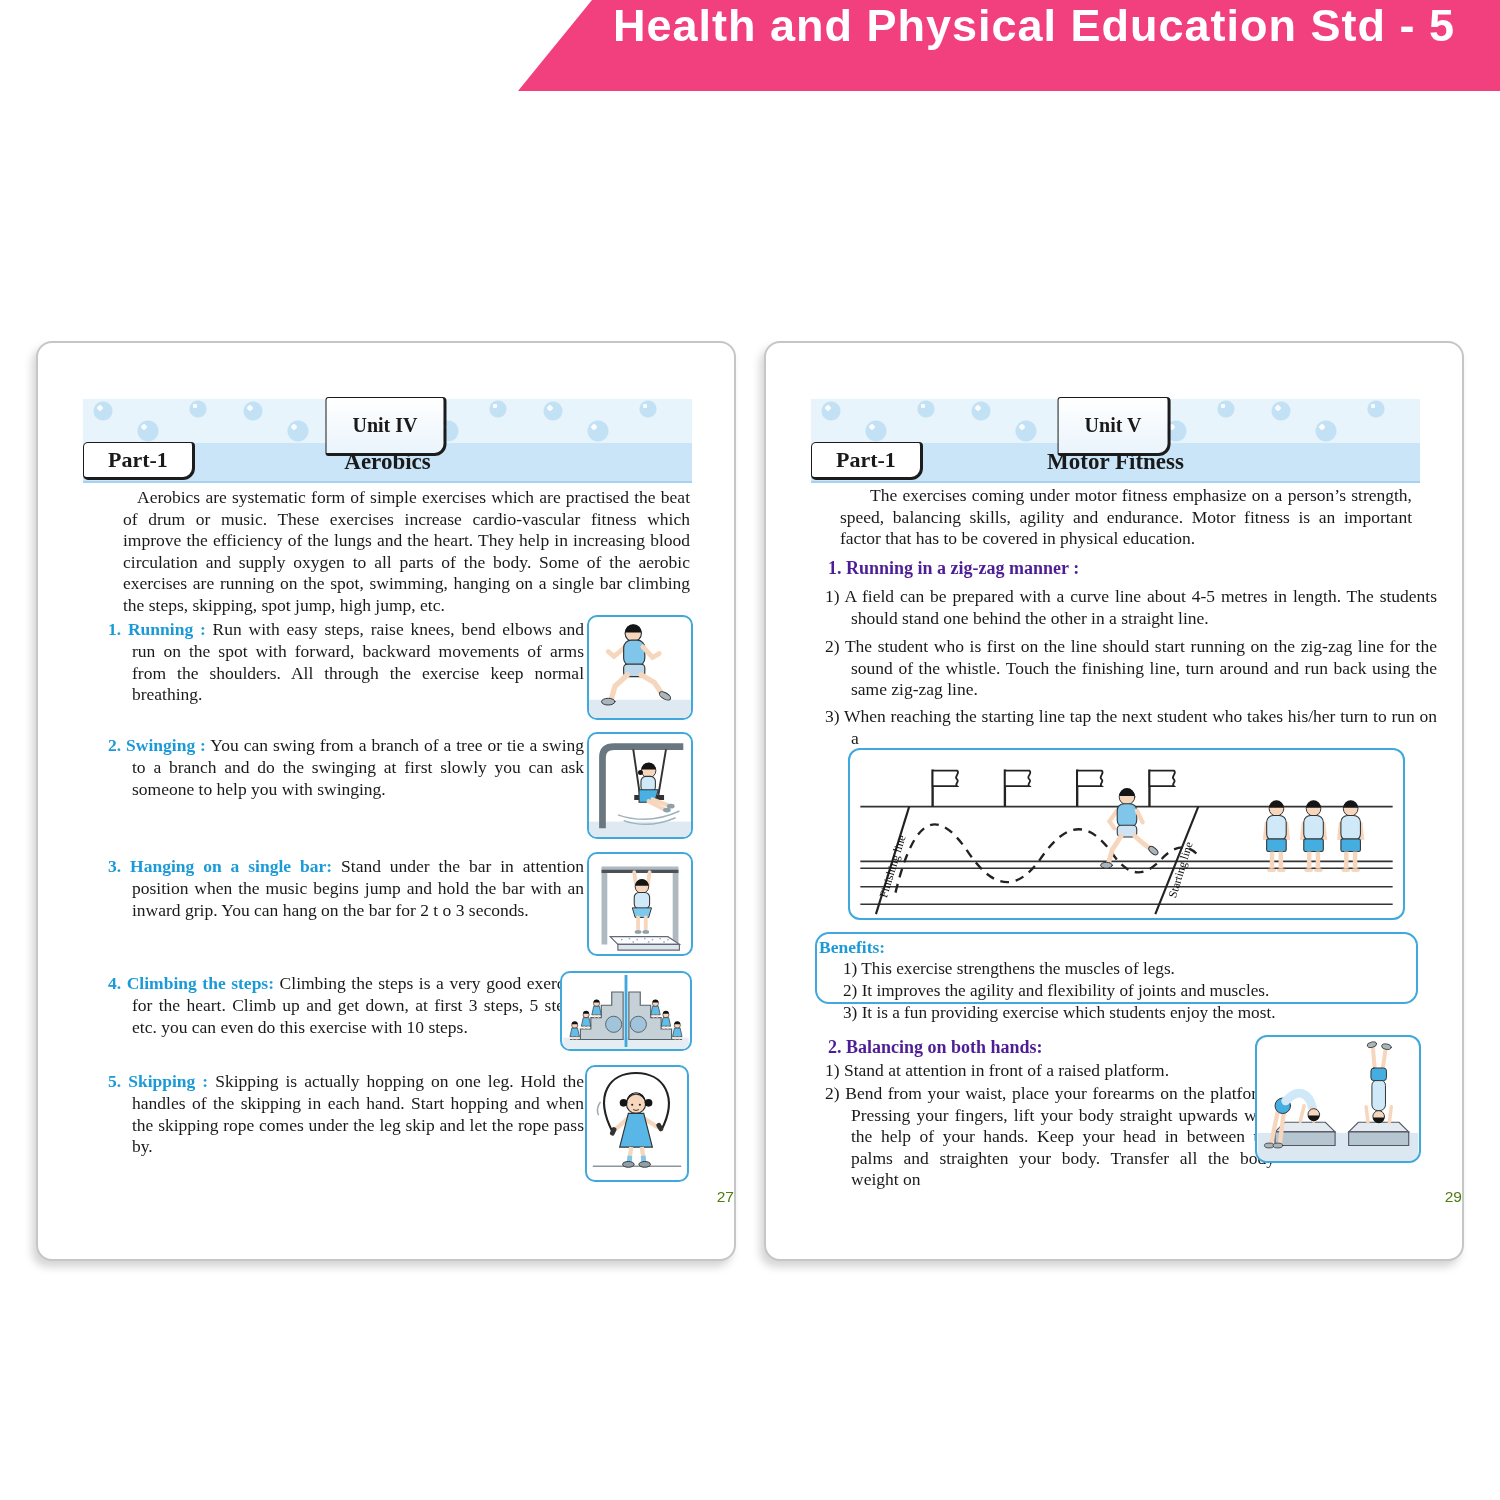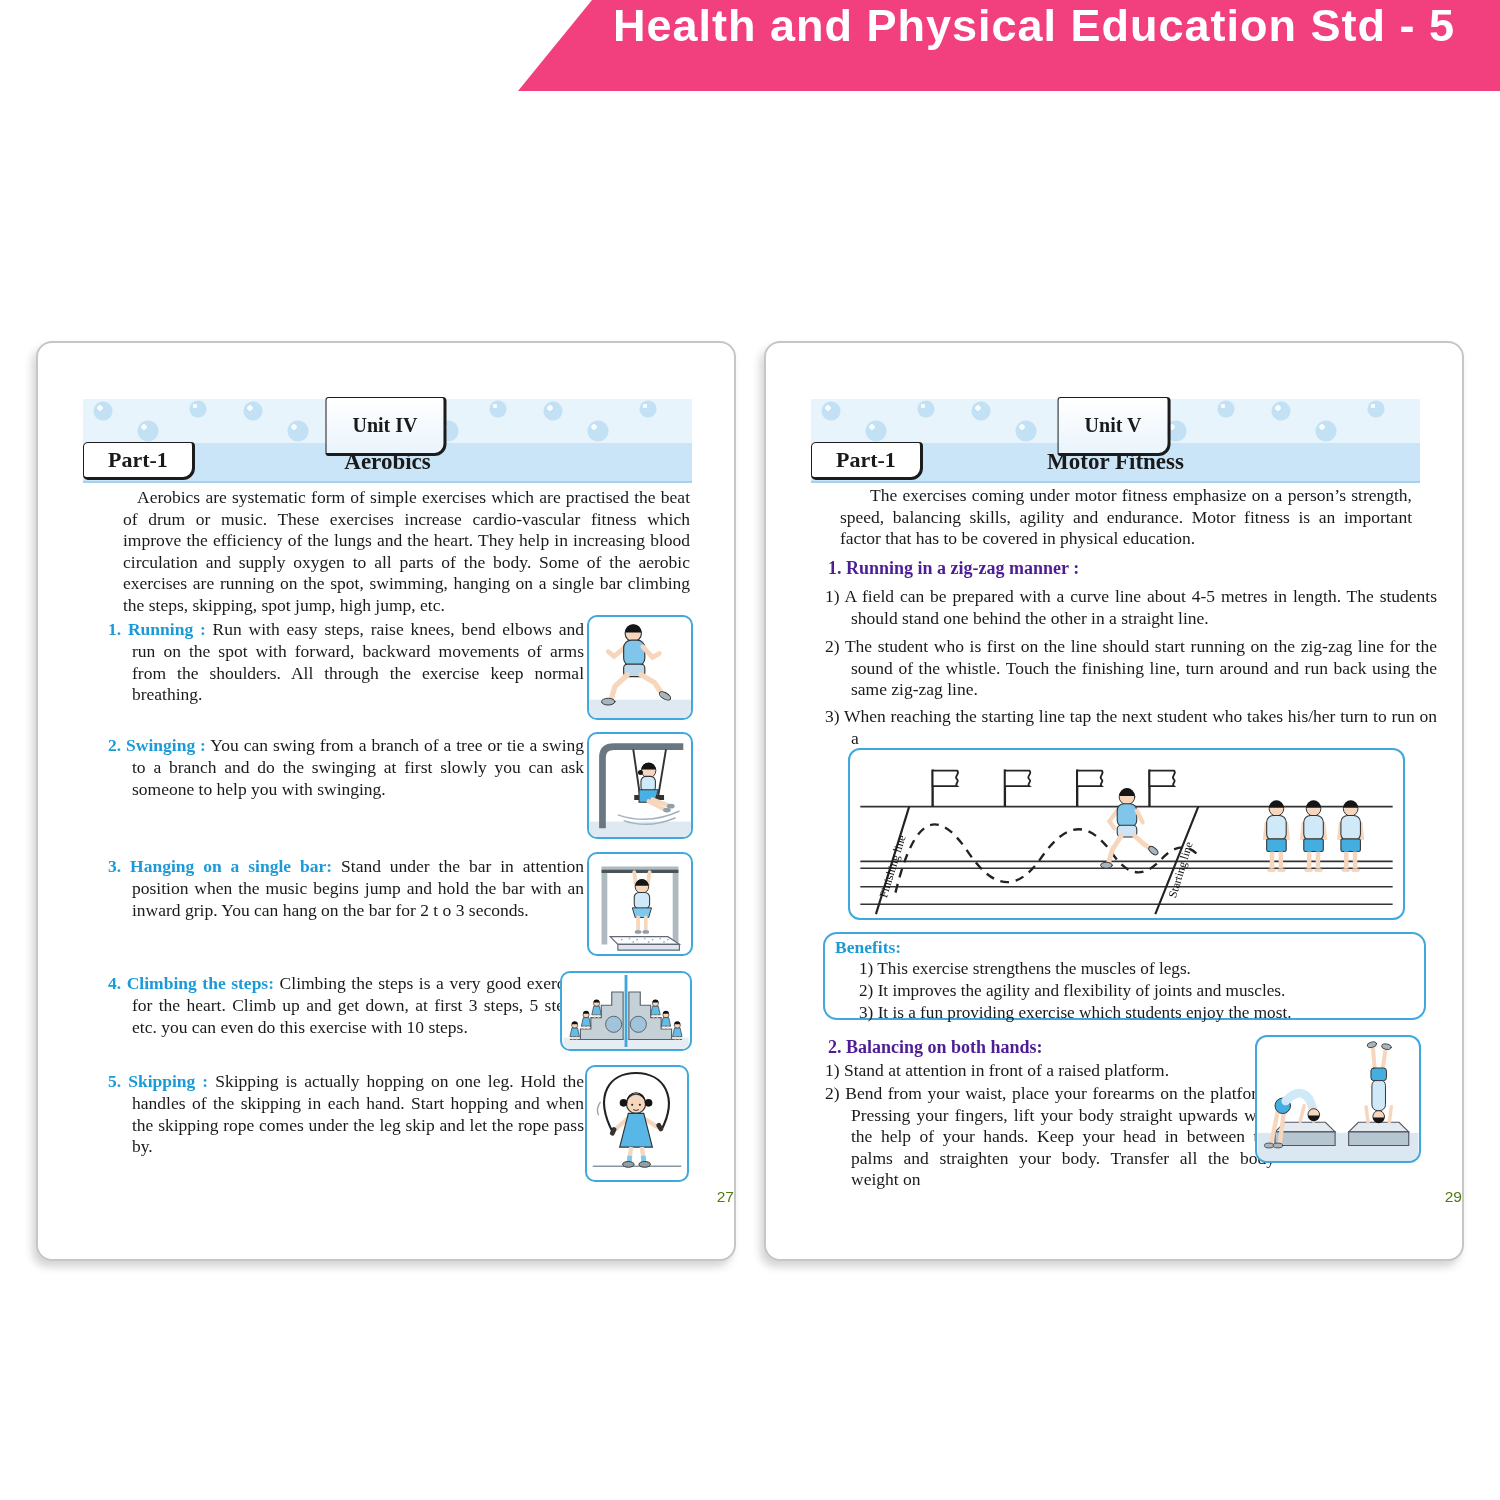--- a/index.html
+++ b/index.html
@@ -78,23 +78,23 @@
     position:absolute;left:62px;color:#4c1d95;font-weight:bold;font-size:18px;white-space:nowrap;
   }
   
   .ibox{
     position:absolute;border:2.5px solid #3fa8dc;border-radius:10px;
     background:#fff;overflow:hidden;box-sizing:border-box;
   }
   .ibox svg{display:block;width:100%;height:100%;}
   
   .benefits{
-    position:absolute;left:49px;top:589px;width:603px;height:88px;
+    position:absolute;left:49px;top:589px;width:603px;height:72px;
     border:2.5px solid #3fa8dc;border-radius:14px;box-sizing:border-box;
-    padding:3px 12px 0 10px;background:#fff;margin-left:8px;
+    padding:3px 12px 0 2px;background:#fff;
   }
   .bhead{color:#1b9ad8;font-weight:bold;font-size:17.5px;}
   .bp{margin-left:24px;font-size:17.2px;line-height:22px;padding-left:26px;text-indent:-26px;}
   .pgnum{
     position:absolute;top:845px;left:0;right:0;text-align:right;font-size:15.5px;
     font-family:"Liberation Sans",sans-serif;color:#4d7c0f;
   }
   text{font-family:"Liberation Serif",serif;}
 </style>
 </head>

